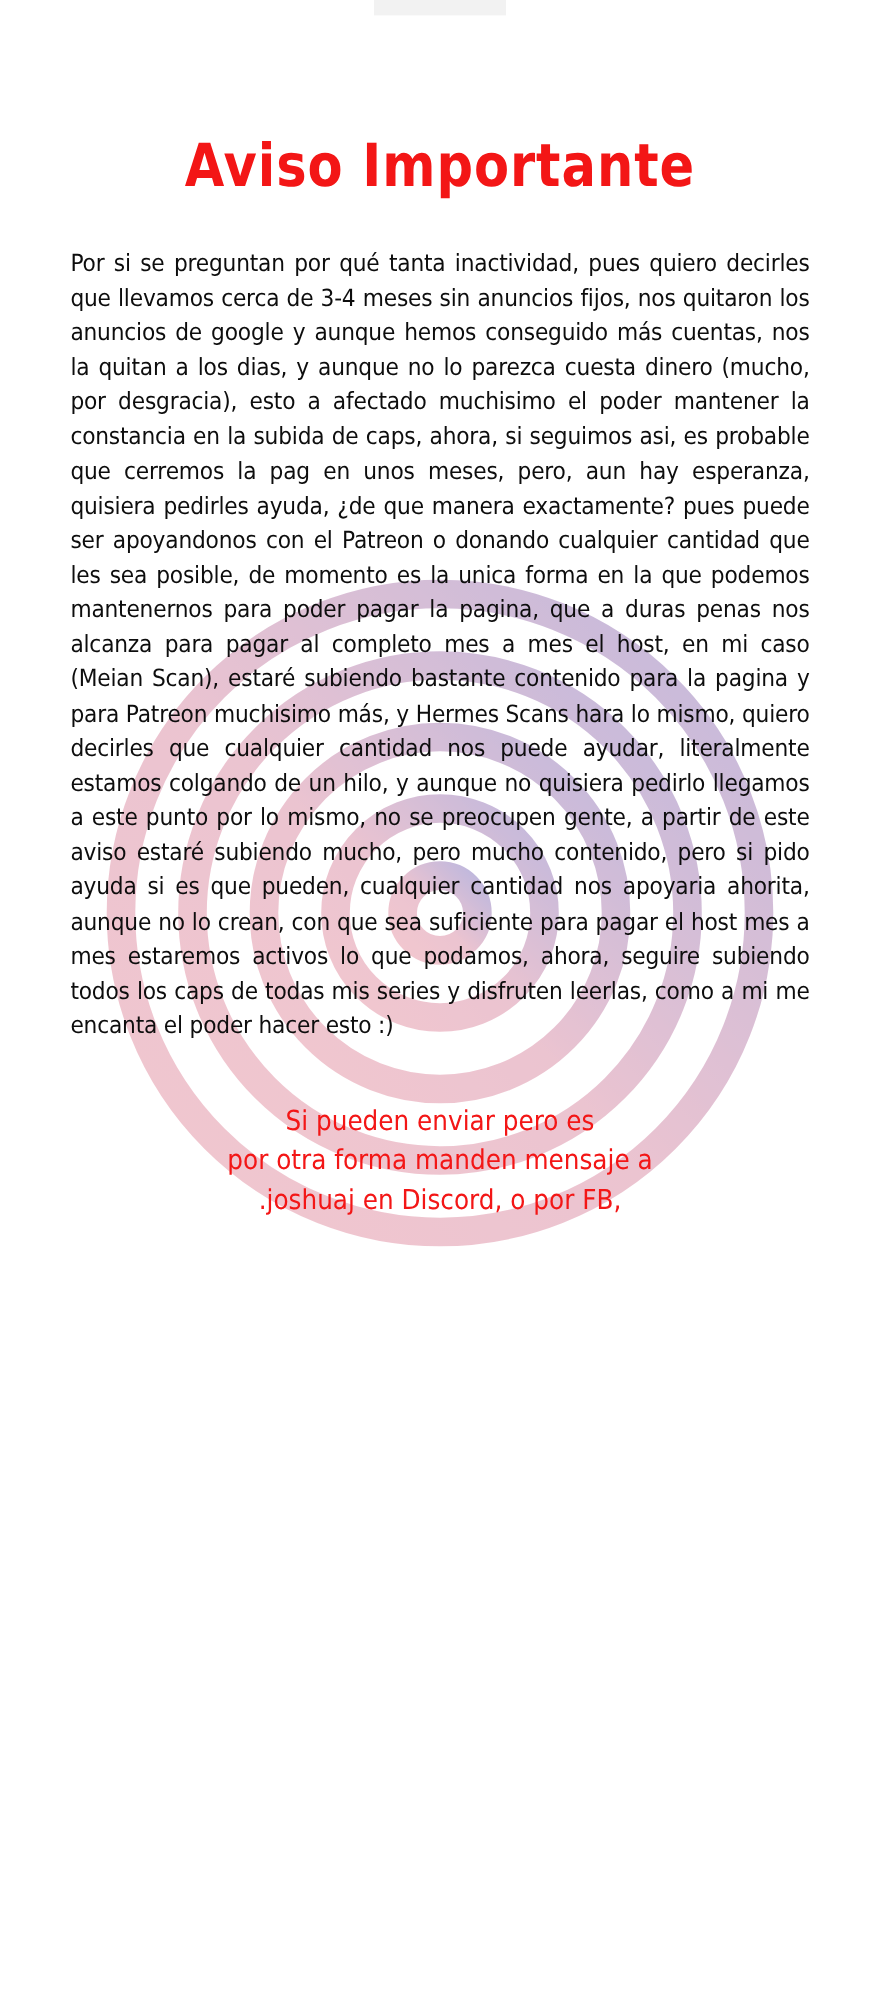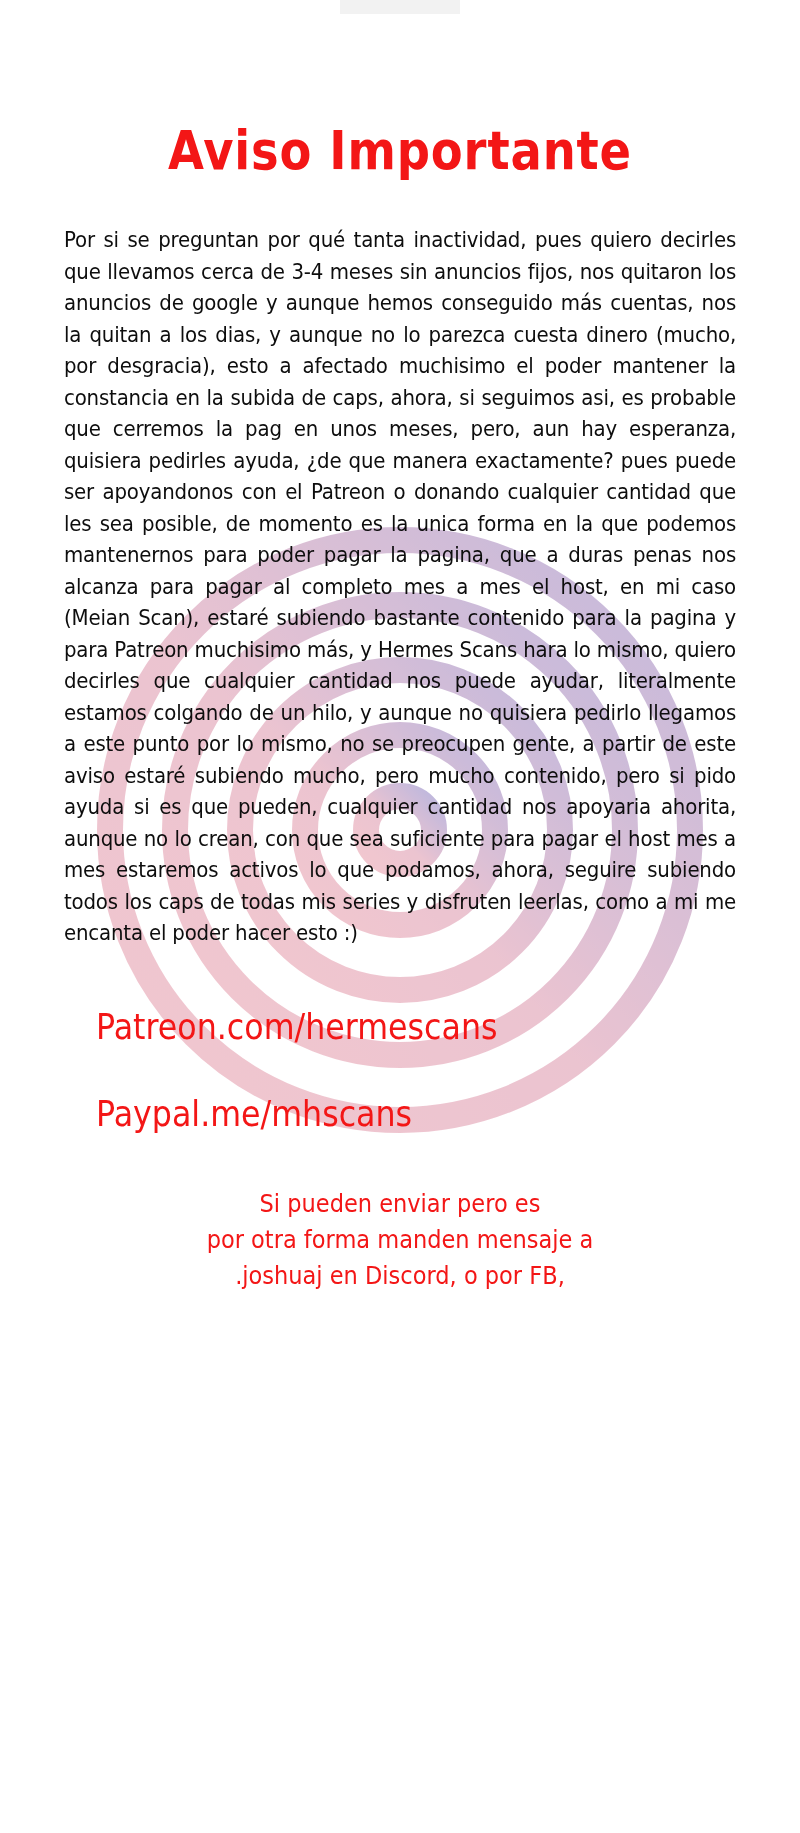--- a/index.html
+++ b/index.html
@@ -139,24 +139,20 @@
       </g>
     </svg>
   </div>
 
   <div class="content">
 
     <h1 class="title">Aviso Importante</h1>
 
     <p class="body-text">Por si se preguntan por qué tanta inactividad, pues quiero decirles que llevamos cerca de 3-4 meses sin anuncios fijos, nos quitaron los anuncios de google y aunque hemos conseguido más cuentas, nos la quitan a los dias, y aunque no lo parezca cuesta dinero (mucho, por desgracia), esto a afectado muchisimo el poder mantener la constancia en la subida de caps, ahora, si seguimos asi, es probable que cerremos la pag en unos meses, pero, aun hay esperanza, quisiera pedirles ayuda, ¿de que manera exactamente? pues puede ser apoyandonos con el Patreon o donando cualquier cantidad que les sea posible, de momento es la unica forma en la que podemos mantenernos para poder pagar la pagina, que a duras penas nos alcanza para pagar al completo mes a mes el host, en mi caso (Meian Scan), estaré subiendo bastante contenido para la pagina y para Patreon muchisimo más, y Hermes Scans hara lo mismo, quiero decirles que cualquier cantidad nos puede ayudar, literalmente estamos colgando de un hilo, y aunque no quisiera pedirlo llegamos a este punto por lo mismo, no se preocupen gente, a partir de este aviso estaré subiendo mucho, pero mucho contenido, pero si pido ayuda si es que pueden, cualquier cantidad nos apoyaria ahorita, aunque no lo crean, con que sea suficiente para pagar el host mes a mes estaremos activos lo que podamos, ahora, seguire subiendo todos los caps de todas mis series y disfruten leerlas, como a mi me encanta el poder hacer esto :)</p>
 
-    <div class="links">
-      <div class="link-line">Patreon.com/hermescans</div>
-      <div class="link-line">Paypal.me/mhscans</div>
-    </div>
 
     <div class="footer-note">
       <div>Si pueden enviar pero es</div>
       <div>por otra forma manden mensaje a</div>
       <div>.joshuaj en Discord, o por FB,</div>
     </div>
 
   </div>
 </div>
 

